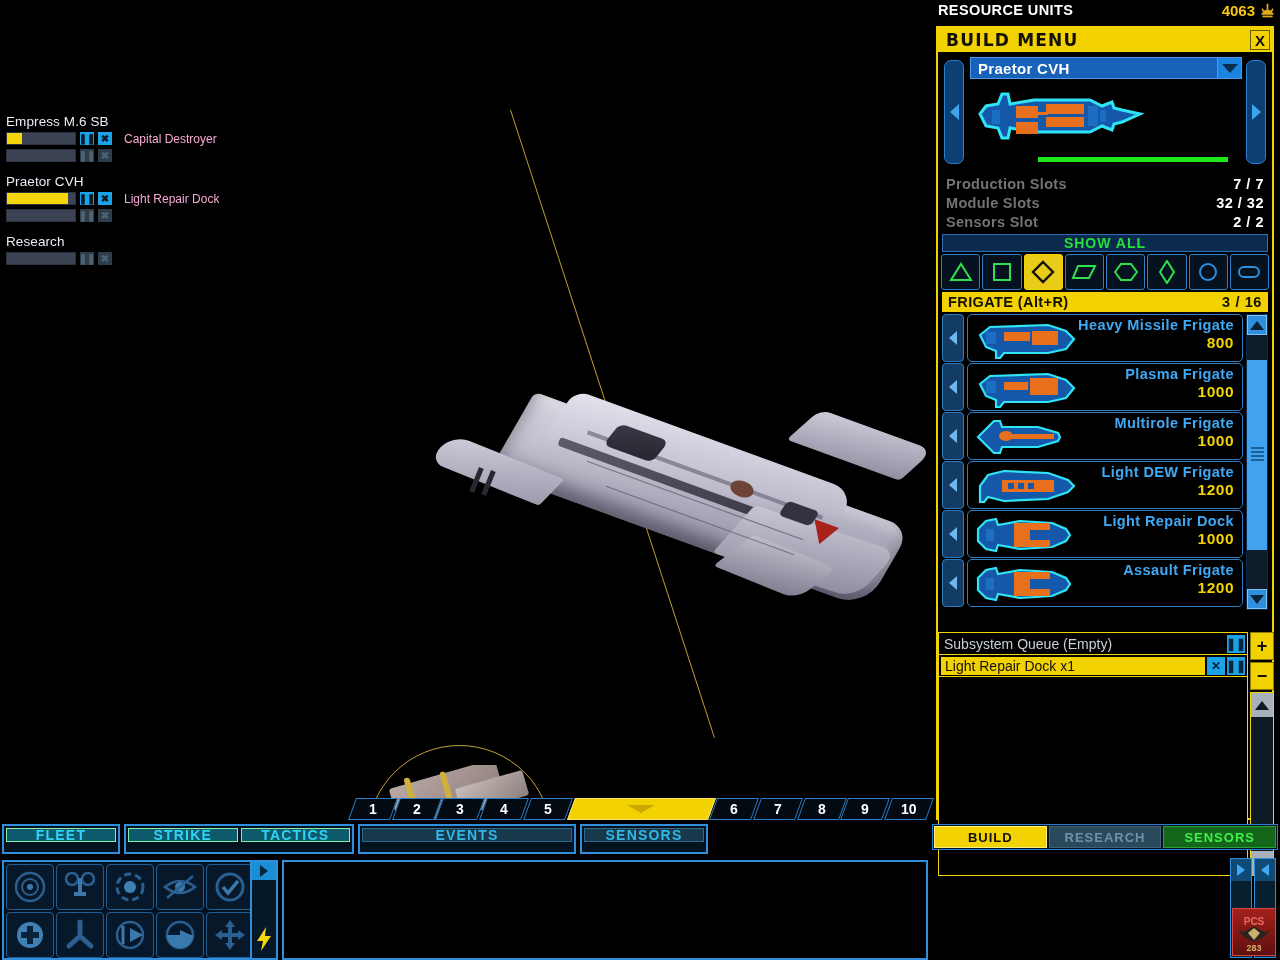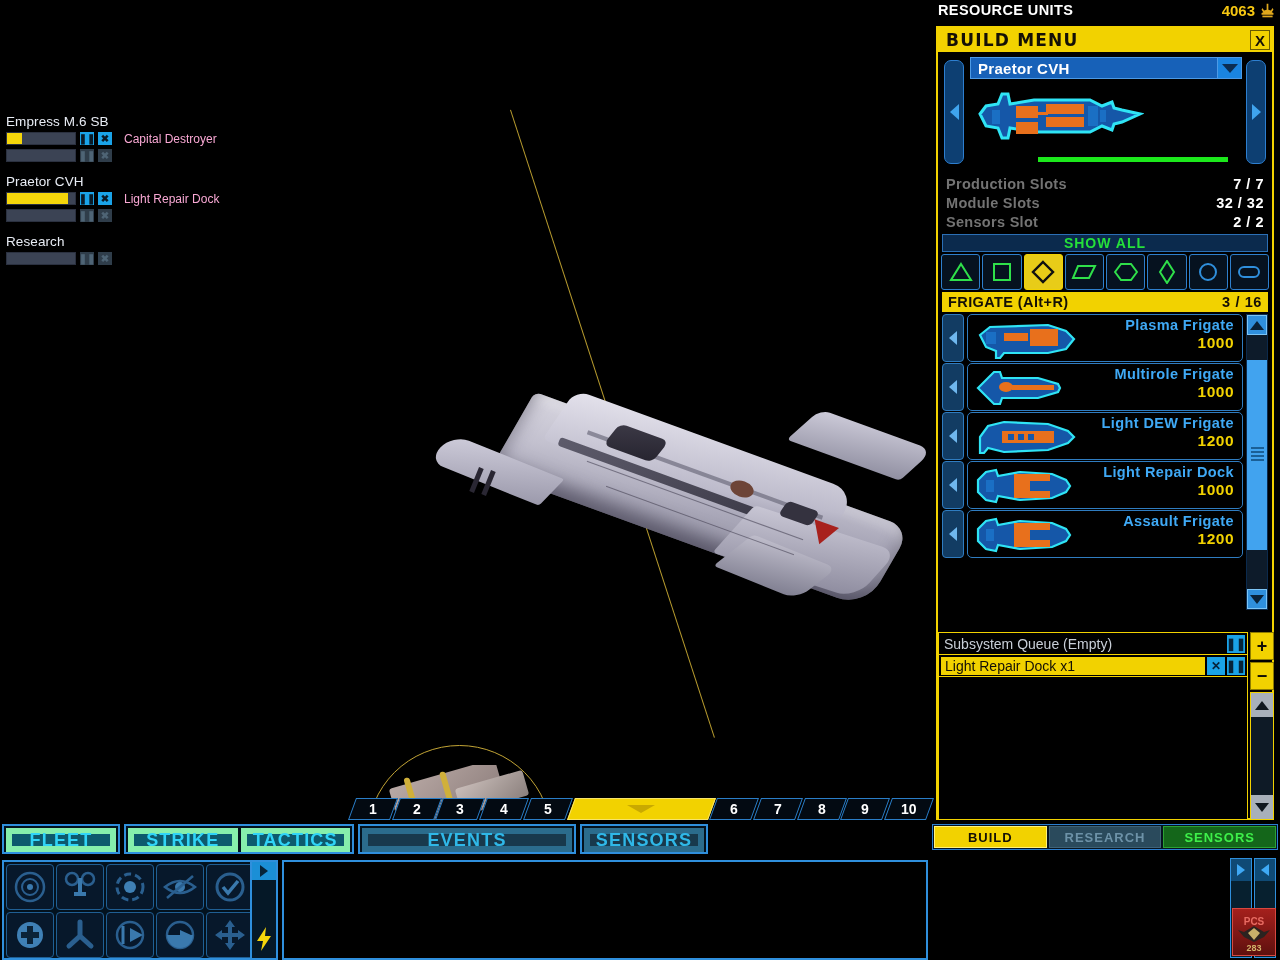--- a/index.html
+++ b/index.html
@@ -167,21 +167,21 @@
   .vs-btn { height:20px; background:#2f8fdc; border:1px solid #7cc4f5; display:flex;
             align-items:center; justify-content:center; }
   .vs-up { width:0;height:0;border-left:7px solid transparent;border-right:7px solid transparent;border-bottom:9px solid #0a2238; }
   .vs-dn { width:0;height:0;border-left:7px solid transparent;border-right:7px solid transparent;border-top:9px solid #0a2238; }
   .vs-track { flex:1; background:#0d1b2a; position:relative; }
   .vs-thumb { position:absolute; left:0; right:0; top:25px; height:190px; background:#41a3ef;
               display:flex; align-items:center; justify-content:center; }
   .vs-grip { width:13px; height:16px; background: repeating-linear-gradient(to bottom,#1a5f96 0 2px, #41a3ef 2px 4px); }
 
   
-  .queuewrap { position:absolute; left:938px; top:632px; width:336px; height:188px; display:flex; }
+  .queuewrap { position:absolute; left:938px; top:632px; width:336px; height:244px; display:flex; }
   .queuecol { flex:1; border:1px solid #f2d200; background:#000; display:flex; flex-direction:column; }
   .q-head { height:22px; display:flex; align-items:center; border-bottom:1px solid #f2d200; padding:0 2px 0 5px; }
   .q-head-label { flex:1; color:#c9cfd8; font-size:14px; }
   .q-item { height:22px; display:flex; align-items:center; border-bottom:1px solid #f2d200; padding:0 2px 0 2px; gap:2px; }
   .q-item-name { flex:1; background:#f2d200; color:#141006; font-size:14px; height:18px;
                  display:flex; align-items:center; padding-left:4px; }
   .q-btn { width:18px; height:18px; background:#1aa3e8; color:#06243a; font-weight:bold; font-size:12px;
            display:flex; align-items:center; justify-content:center; }
   .q-body { flex:1; background:#000; }
 
@@ -208,22 +208,22 @@
   .tab { width:43px; height:22px; background:#030a12; border:1px solid #2a7ec8;
          transform: skewX(-20deg); margin-right:2px; display:flex; align-items:center; justify-content:center; }
   .tab span { transform: skewX(20deg); color:#fff; font-weight:bold; font-size:14px; }
   .tab.wide { width:145px; background:#f2d200; border-color:#f8e46a; }
   .tab.wide .wchev { transform: skewX(20deg); width:0;height:0;
          border-left:14px solid transparent;border-right:14px solid transparent;border-top:8px solid #c9a900; }
 
   .mainbar { position:absolute; left:0; top:822px; width:930px; height:138px; }
   .btnrow { position:absolute; top:2px; height:30px; display:flex; }
   .grp { border:2px solid #2f8fdc; background:#03121e; padding:2px; display:flex; gap:3px; margin-right:4px; }
-  .mbtn { background:#0d5a6d; border:6px solid #86efac; display:flex; align-items:center; justify-content:center;
-          color:#2fd4f7; font-weight:bold; font-size:18px; letter-spacing:1.2px; height:24px; }
+  .mbtn { background:#0d5a6d; border:1px solid #86efac; display:flex; align-items:center; justify-content:center;
+          color:#2fd4f7; font-weight:bold; font-size:14px; letter-spacing:1.2px; height:14px; }
   .mbtn.dim { background:#18394c; border-color:#2b6c8c; color:#2fb8e8; }
 
   .cmdgrid { position:absolute; left:2px; top:38px; width:258px; height:100px;
              border:2px solid #2f8fdc; background:#03121e; padding:2px; }
   .cmdrow { display:flex; gap:2px; margin-bottom:2px; }
   .cmd { width:48px; height:46px; border:1px solid #1f5f94; background:#07182b;
          display:flex; align-items:center; justify-content:center; border-radius:4px; }
   .flashcol { position:absolute; left:250px; top:38px; width:28px; height:100px;
               border:2px solid #2f8fdc; background:#051827; display:flex; flex-direction:column; align-items:center; }
   .fc-top { width:100%; height:18px; background:#1b8fd6; display:flex; align-items:center; justify-content:center; }
@@ -446,20 +446,37 @@
     </div>
 
     <div class="sectionhdr">
       <div class="sectionhdr-l">FRIGATE (Alt+R)</div>
       <div class="sectionhdr-r">3 / 16</div>
     </div>
 
     <div class="listwrap">
       <div class="listcol">
 
+        <div class="item">
+          <div class="item-arrow">
+              <div class="tri-l2"></div>
+            </div>
+          <div class="item-body">
+            <svg class="item-thumb" viewBox="0 0 105 40">
+              <path d="M6 16 L16 8 L74 6 L92 12 L100 20 L92 30 L74 34 L30 34 L26 39 L22 39 L22 32 L12 28 Z" fill="#1557a8" stroke="#2fe4f5" stroke-width="2.2"></path>
+              <rect x="30" y="13" width="26" height="9" fill="#e8701c"></rect>
+              <rect x="58" y="12" width="26" height="14" fill="#e8701c"></rect>
+              <rect x="12" y="13" width="10" height="12" fill="#1a6fc4"></rect>
+            </svg>
+            <div class="item-text">
+              <div class="item-name">Heavy Missile Frigate</div>
+              <div class="item-cost">800</div>
+            </div>
+          </div>
+        </div>
 
         <div class="item">
           <div class="item-arrow">
               <div class="tri-l2"></div>
             </div>
           <div class="item-body">
             <svg class="item-thumb" viewBox="0 0 105 40">
               <path d="M6 16 L16 8 L74 6 L92 12 L100 20 L92 30 L74 34 L30 34 L26 39 L22 39 L22 32 L12 28 Z" fill="#1557a8" stroke="#2fe4f5" stroke-width="2.2"></path>
               <rect x="30" y="14" width="24" height="8" fill="#e8701c"></rect>
               <rect x="56" y="10" width="28" height="17" fill="#e8701c"></rect>

